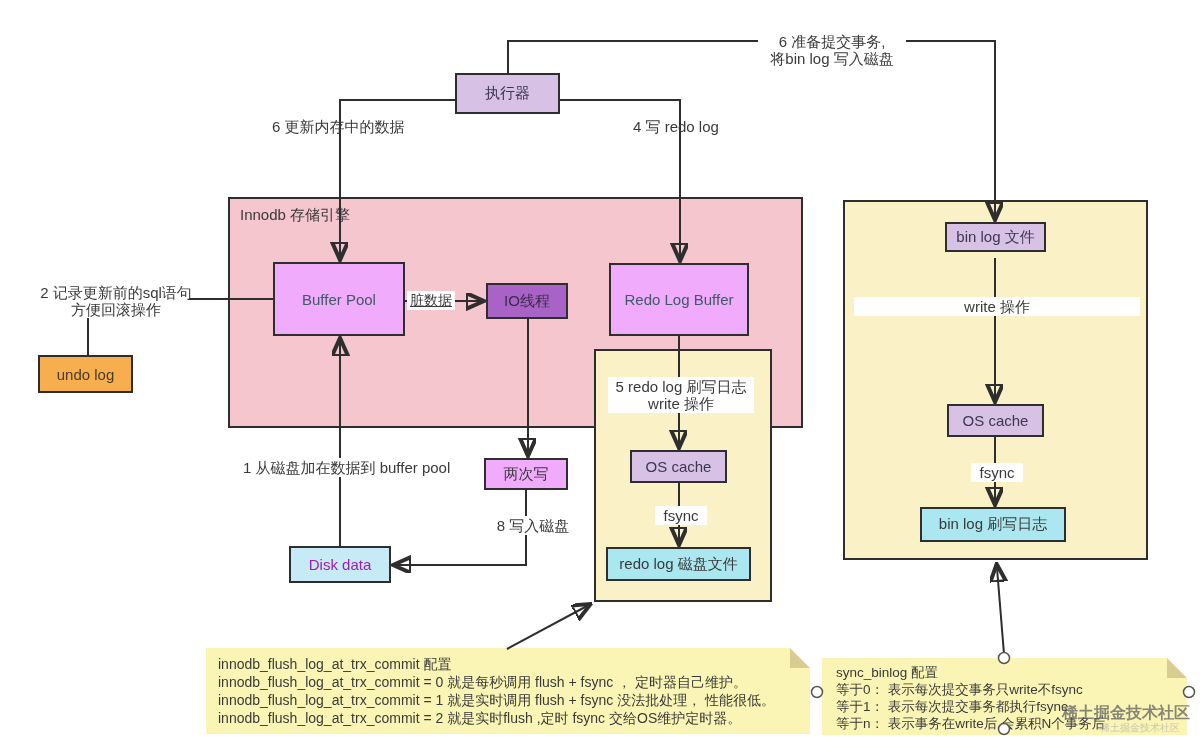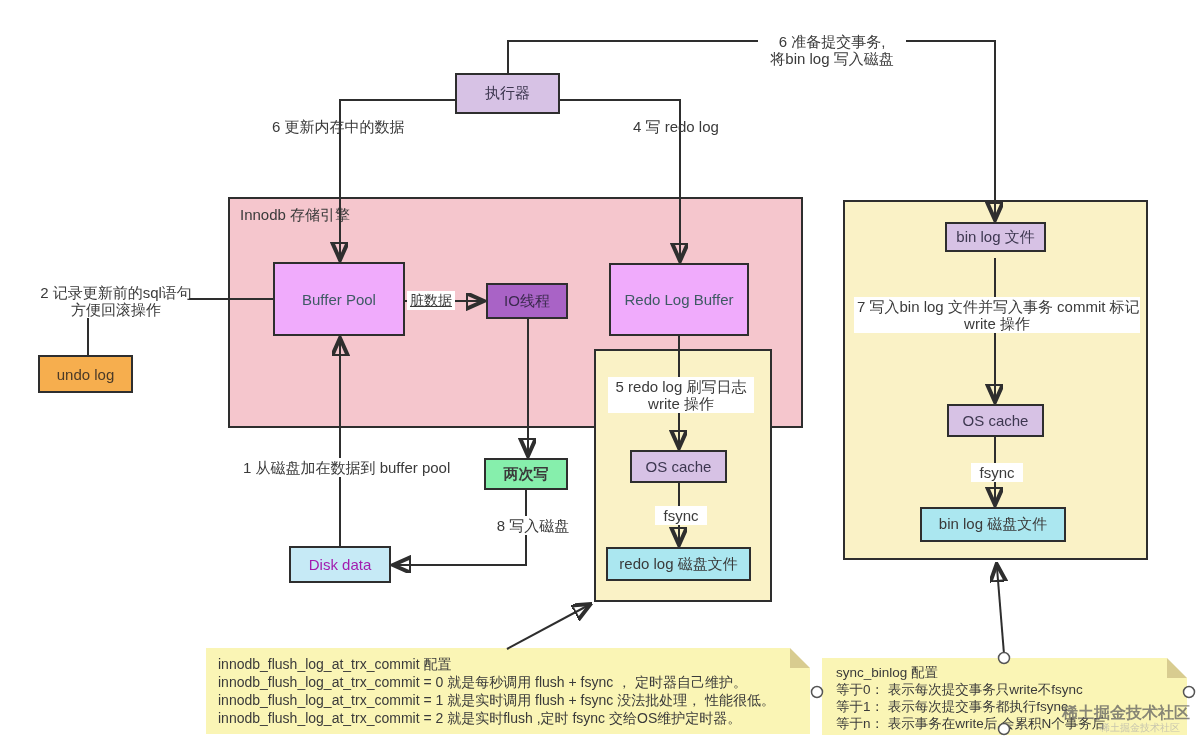--- a/index.html
+++ b/index.html
@@ -13,21 +13,21 @@
   
   svg.connectors{position:absolute;left:0;top:0;z-index:3;}
   svg.connectors path{fill:none;stroke:#2e2e2e;stroke-width:2;}
   
   .node{position:absolute;z-index:4;border:2px solid #2e2e2e;box-sizing:border-box;
         display:flex;align-items:center;justify-content:center;font-size:15px;white-space:nowrap;}
   .lavender{background:#d7c2e5;color:#3d3750;}
   .vpurple{background:#a963c6;color:#3b2a4e;}
   .cyanbox{background:#f0abfc;color:#3e5a63;}
   .orangebox{background:#f6ae4e;color:#4a3a28;}
-  .greenbox{background:#86efac;color:#3a3a3a;font-weight:bold;}
+  .greenbox{background:#f0abfc;color:#3a3a3a;}
   .bluebox{background:#c6eaf6;color:#a21caf;}
   .lightcyan{background:#abe7f0;color:#3a3a3a;}
   
   .elabel{position:absolute;z-index:5;font-size:15px;color:#3a3a3a;white-space:nowrap;line-height:17px;}
   .chip{background:#ffffff;text-align:center;padding:1px 3px;}
   
   .note{position:absolute;z-index:2;background:#faf5b5;box-sizing:border-box;
         font-size:14px;line-height:18px;color:#3a3a3a;padding:7px 12px;}
   .note .fold{position:absolute;top:0;right:0;width:0;height:0;
         border-top:20px solid #ffffff;border-left:20px solid #d8cc90;}
@@ -130,21 +130,21 @@
 
   <div class="node lavender" style="left:945px;top:222px;width:101px;height:30px;">
     <span>bin log 文件</span>
   </div>
 
   <div class="node lavender" style="left:947px;top:404px;width:97px;height:33px;">
     <span>OS cache</span>
   </div>
 
   <div class="node lightcyan" style="left:920px;top:507px;width:146px;height:35px;">
-    <span>bin log 磁盘文件</span>
+    <span>bin log 刷写日志</span>
   </div>
 
   <div class="elabel chip" style="left:758px;top:32px;width:142px;">
     <div>6 准备提交事务,</div>
     <div>将bin log 写入磁盘</div>
   </div>
 
   <div class="elabel" style="left:272px;top:118px;">6 更新内存中的数据</div>
 
   <div class="elabel" style="left:633px;top:118px;">4 写 redo log</div>
@@ -159,21 +159,20 @@
   <div class="elabel chip" style="left:608px;top:377px;width:140px;">
     <div>5 redo log 刷写日志</div>
     <div>write 操作</div>
   </div>
 
   <div class="elabel chip" style="left:240px;top:458px;width:206px;">1 从磁盘加在数据到 buffer pool</div>
 
   <div class="elabel chip" style="left:488px;top:516px;width:84px;">8 写入磁盘</div>
 
   <div class="elabel chip" style="left:854px;top:297px;width:280px;">
-    <div>7 写入bin log 文件并写入事务 commit 标记</div>
     <div>write 操作</div>
   </div>
 
   <div class="elabel chip" style="left:655px;top:506px;width:46px;">fsync</div>
 
   <div class="elabel chip" style="left:971px;top:463px;width:46px;">fsync</div>
 
   <div class="watermark" style="left:1062px;top:703px;">稀土掘金技术社区</div>
   <div class="watermark-small" style="left:1100px;top:721px;">稀土掘金技术社区</div>
 

